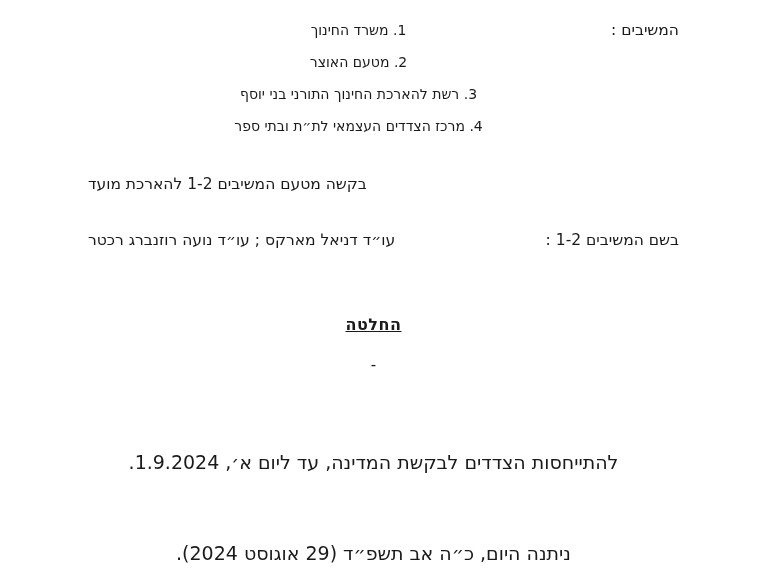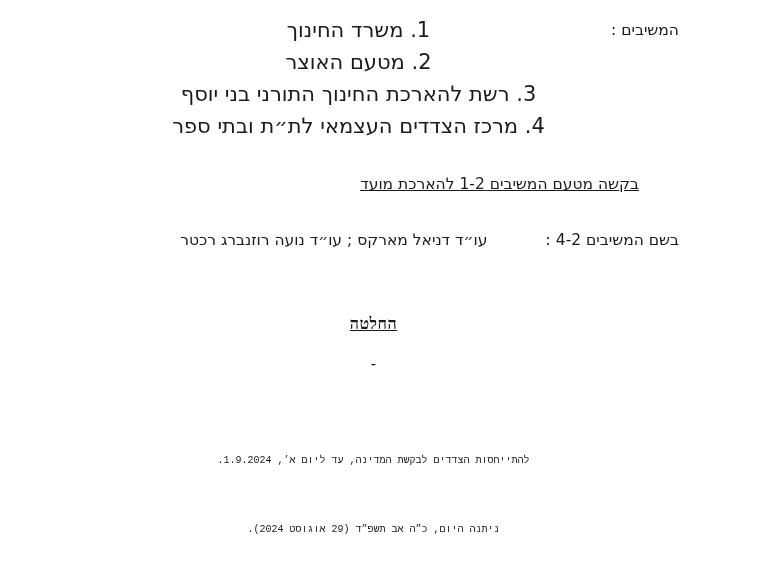--- a/index.html
+++ b/index.html
@@ -40,92 +40,89 @@
     margin-left: 16px;
   }
   .respondents-list {
     flex: 1 1 auto;
     display: flex;
     flex-direction: column;
     align-items: center;
     margin-right: -40px;
   }
   .respondent-row {
-    font-size: 21px;
+    font-size: 14px;
     line-height: 32px;
     white-space: nowrap;
     text-align: left;
     direction: rtl;
   }
   .respondent-row .num {
     unicode-bidi: isolate;
   }
 
   
   .request-line {
     margin-top: 29px;
-    text-align: right;
+    text-align: left;
     font-size: 15.5px;
     line-height: 26px;
     padding-right: 40px;
-    text-decoration: underline;
   }
 
   
   .counsel-block {
     margin-top: 30px;
     display: flex;
     flex-direction: row;
     align-items: flex-start;
     width: 100%;
   }
   .counsel-label {
     font-size: 15.5px;
     line-height: 26px;
     white-space: nowrap;
     flex: 0 0 auto;
     padding-left: 6px;
   }
   .counsel-names {
     flex: 1 1 auto;
-    text-align: center;
+    text-align: left;
     font-size: 15.5px;
     line-height: 26px;
     white-space: nowrap;
     margin-right: -40px;
   }
 
   
   .decision-heading {
     margin-top: 62px;
     text-align: center;
     font-size: 16px;
     font-weight: bold;
     text-decoration: underline;
     letter-spacing: 0.5px;
     padding-right: 20px;
-    font-family: Liberation Serif, serif;
   }
   .decision-dash {
     margin-top: 22px;
     text-align: center;
     font-size: 15px;
     padding-right: 20px;
   }
 
   
   .body-para {
     text-align: center;
-    font-size: 10px;
+    font-size: 19px;
     line-height: 26px;
     padding-right: 20px;
-    font-family: Liberation Mono, monospace;
   }
   .para-1 { margin-top: 75px; }
-  .para-2 { margin-top: 43px; }
+  .para-2 { margin-top: 65px; }
 </style>
 </head>
 <body>
 
 <div class="page">
 
   <div class="respondents-block">
     <div class="respondents-label">המשיבים :</div>
     <div class="respondents-list">
       <div class="respondent-row">
@@ -143,21 +140,21 @@
       <div class="respondent-row">
         <span class="num">4.</span>
         <span>מרכז הצדדים העצמאי לת״ת ובתי ספר</span>
       </div>
     </div>
   </div>
 
   <div class="request-line">בקשה מטעם המשיבים 1-2 להארכת מועד</div>
 
   <div class="counsel-block">
-    <div class="counsel-label">בשם המשיבים 4-2 :</div>
+    <div class="counsel-label">בשם המשיבים 1-2 :</div>
     <div class="counsel-names">עו״ד דניאל מארקס ; עו״ד נועה רוזנברג רכטר</div>
   </div>
 
   <div class="decision-heading">החלטה</div>
 
   <div class="decision-dash">-</div>
 
   <div class="body-para para-1">להתייחסות הצדדים לבקשת המדינה, עד ליום א׳, 1.9.2024.</div>
 
   <div class="body-para para-2">ניתנה היום, כ״ה אב תשפ״ד (29 אוגוסט 2024).</div>

